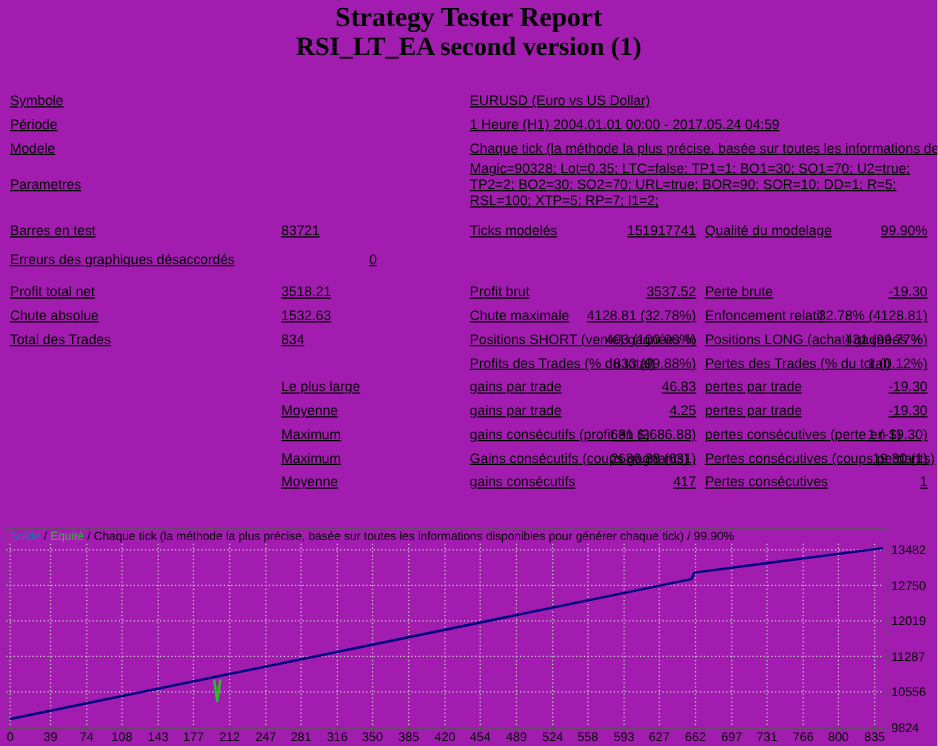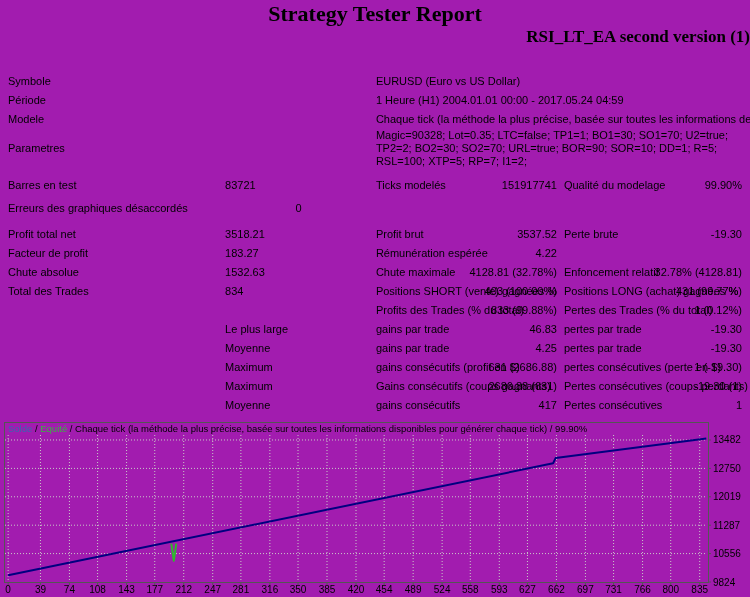--- a/index.html
+++ b/index.html
@@ -2,25 +2,25 @@
 <html><head>
 <meta charset="utf-8">
 <style>
   html,body{margin:0;padding:0;background:#fff;}
   #page{position:relative;width:750px;height:597px;background:#a21caf;overflow:hidden;
         font-family:"Liberation Sans","DejaVu Sans",sans-serif;color:#000;}
   
   #hdr{position:absolute;top:0;left:0;width:750px;text-align:center;
        font-family:"Liberation Serif","DejaVu Serif",serif;font-weight:bold;}
   #hdr .t1{font-size:22px;line-height:26px;margin-top:1px;}
-  #hdr .t2{font-size:17px;line-height:20px;text-align:right;}
+  #hdr .t2{font-size:21px;line-height:20px;}
   #hdr .t3{font-size:11.5px;line-height:14px;}
   
   #rpt{position:absolute;top:72px;left:8px;}
-  table{border-collapse:collapse;table-layout:fixed;width:734px;}
+  table{border-collapse:collapse;table-layout:fixed;width:734px;text-decoration:underline;}
   td{font-size:11px;line-height:19px;padding:0;white-space:nowrap;overflow:visible;
      vertical-align:middle;}
   td.c1{width:105px;text-align:left;}
   td.c2{width:71px;text-align:left;}
   td.c3{width:175px;text-align:left;padding-left:4px;}
   td.c4{width:104px;text-align:right;}
   td.c5{width:187px;text-align:left;padding-left:7px;}
   td.c6{width:100px;text-align:right;}
   td.wrapcell{white-space:normal;}
   tr.tall td{line-height:13px;}
@@ -84,28 +84,20 @@
           <tr style="height: 4px;">
             <td colspan="6"></td>
           </tr>
           <tr>
             <td class="c1">Profit total net</td>
             <td class="c2">3518.21</td>
             <td class="c3">Profit brut</td>
             <td class="c4">3537.52</td>
             <td class="c5">Perte brute</td>
             <td class="c6">-19.30</td>
-          </tr>
-          <tr>
-            <td class="c1">Facteur de profit</td>
-            <td class="c2">183.27</td>
-            <td class="c3">Rémunération espérée</td>
-            <td class="c4">4.22</td>
-            <td class="c5"></td>
-            <td class="c6"></td>
           </tr>
           <tr>
             <td class="c1">Chute absolue</td>
             <td class="c2">1532.63</td>
             <td class="c3">Chute maximale</td>
             <td class="c4">4128.81 (32.78%)</td>
             <td class="c5">Enfoncement relatif</td>
             <td class="c6">32.78% (4128.81)</td>
           </tr>
           <tr>

